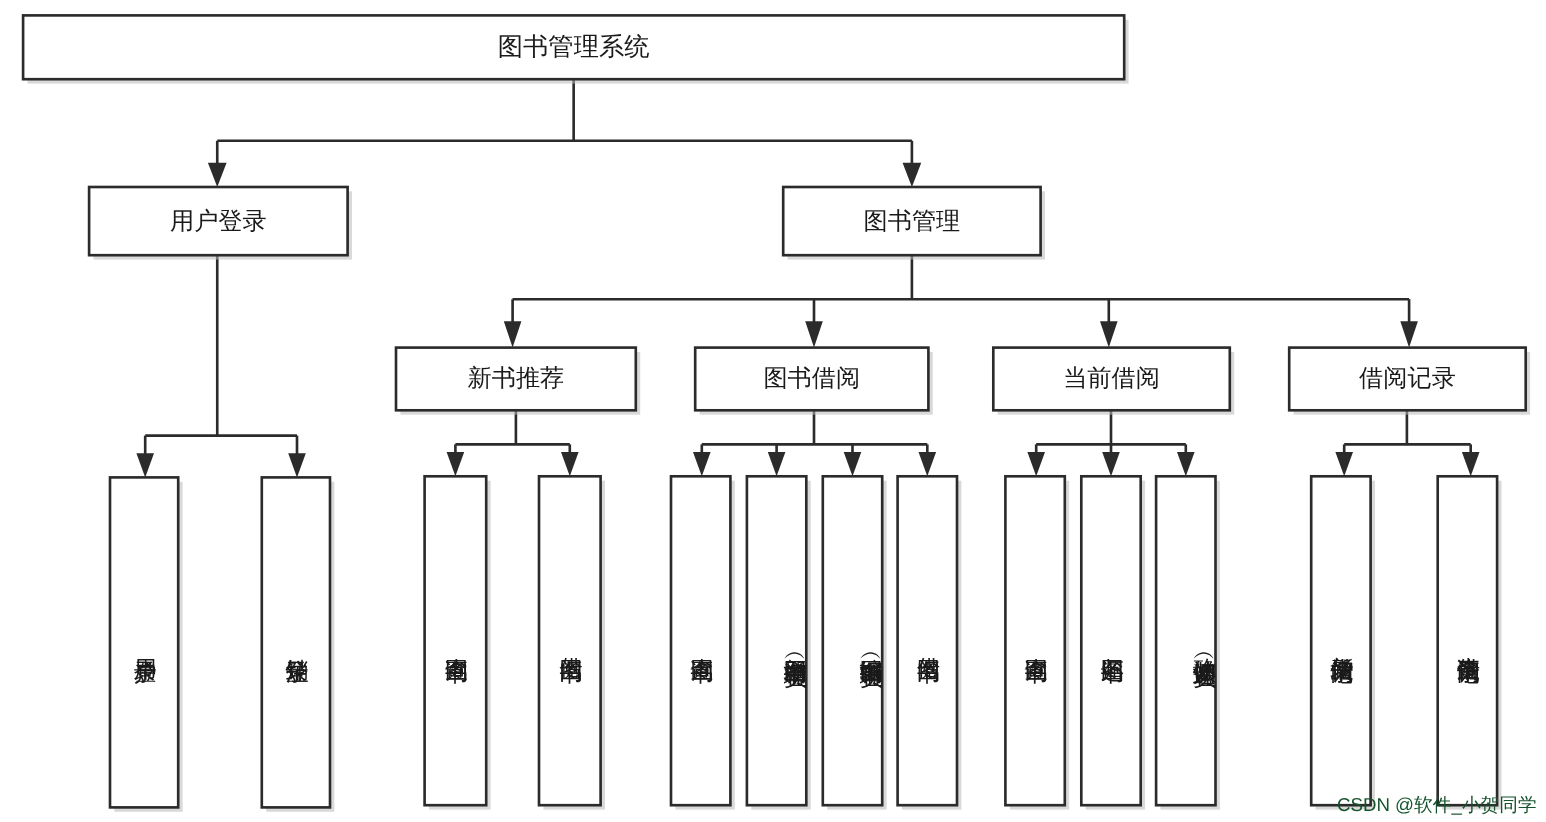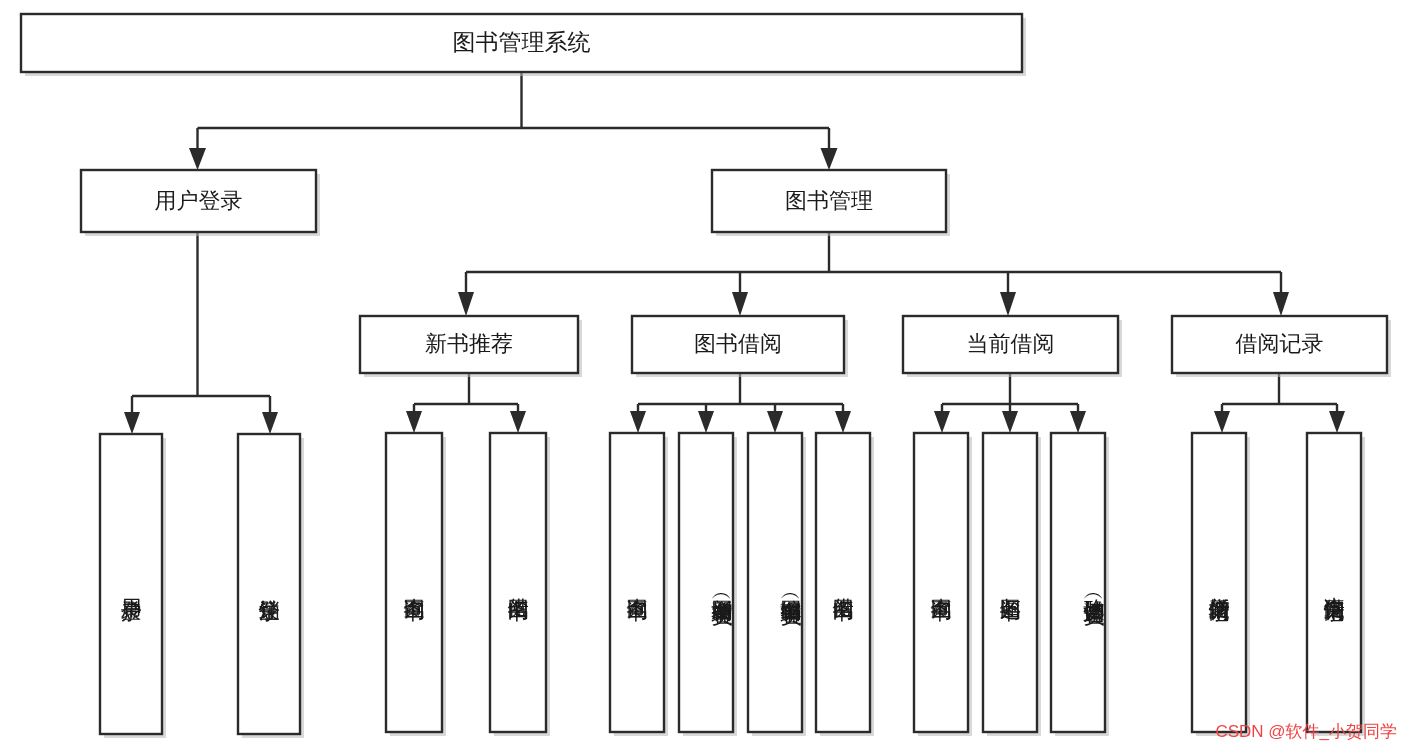--- a/index.html
+++ b/index.html
@@ -73,21 +73,21 @@
   }
   .vlabel.centered {
     align-items: center;
   }
   .watermark {
     position: absolute;
     right: 8px;
     bottom: 4px;
     font-family: "Liberation Sans", "DejaVu Sans", sans-serif;
     font-size: 17px;
-    color: #ef4444;
+    color: #14532d;
     white-space: nowrap;
     user-select: none;
   }
 </style>
 </head>
 <body>
 
 <div id="diagram-root">
 
   <svg class="flow" viewBox="0 0 1405 747">

